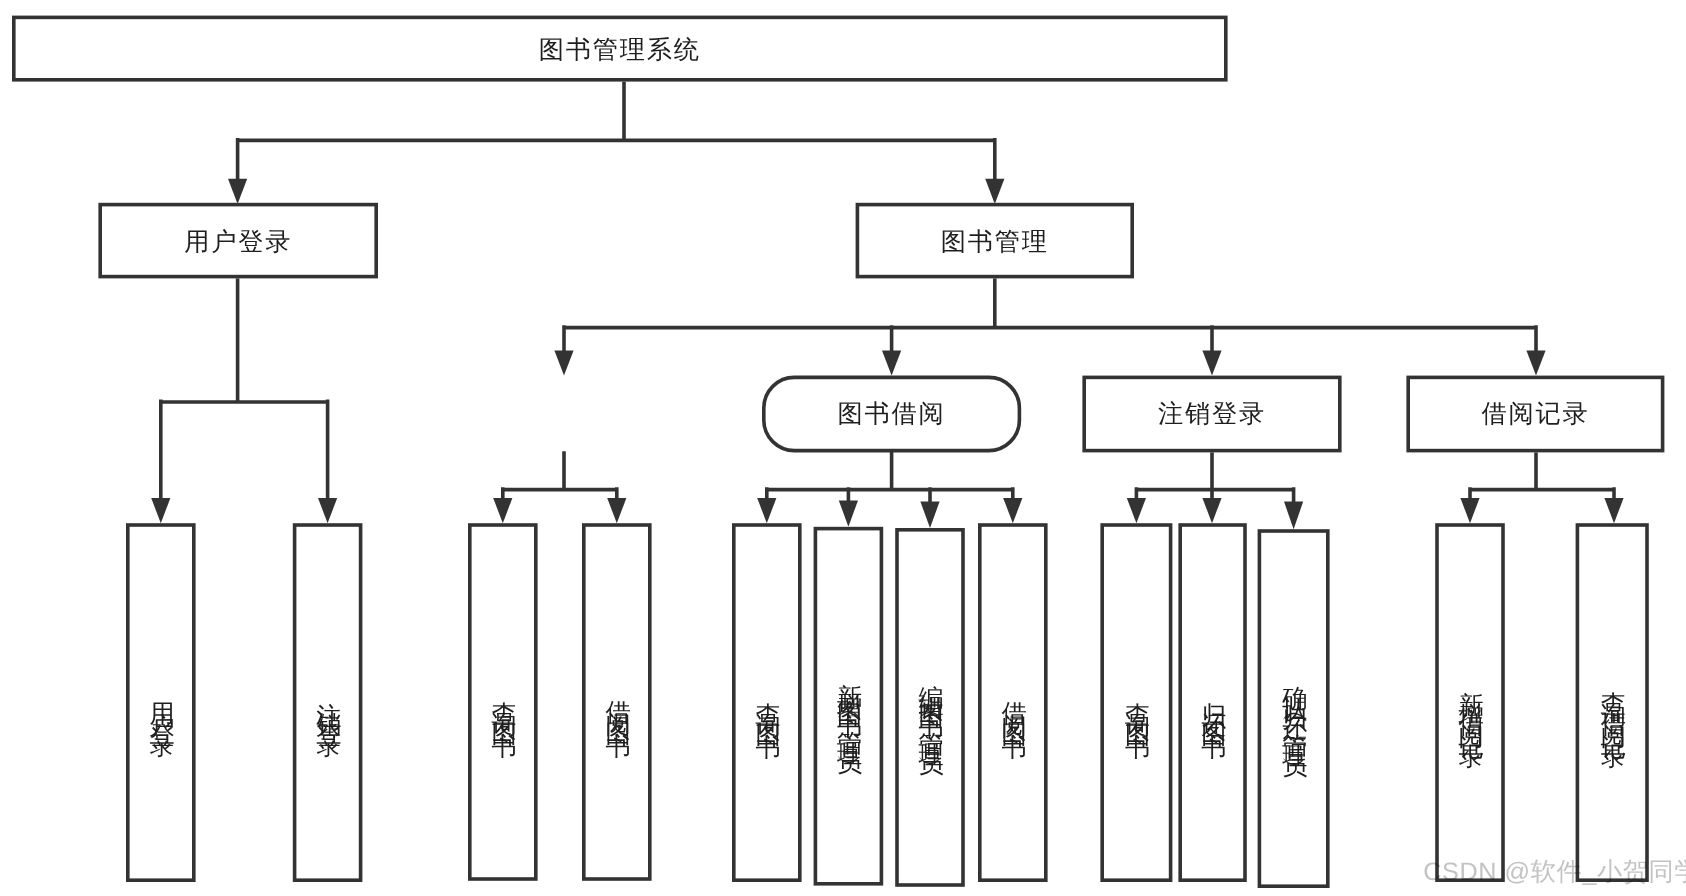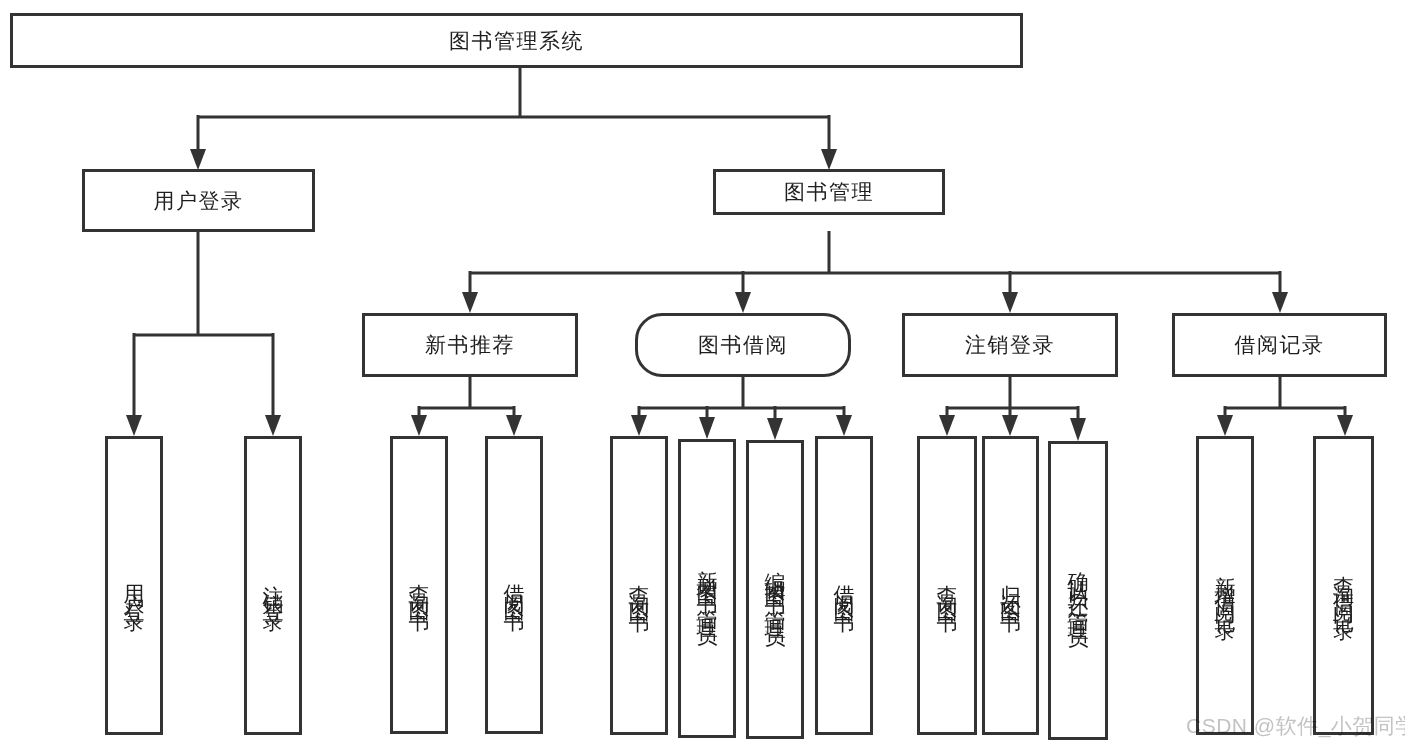--- a/index.html
+++ b/index.html
@@ -87,27 +87,24 @@
     </g>
   </svg>
 
   <div class="node" style="left:10px;top:13px;width:1013px;height:55px;">
     <span>图书管理系统</span>
   </div>
 
   <div class="node" style="left:82px;top:169px;width:233px;height:63px;">
     <span>用户登录</span>
   </div>
-  <div class="node" style="left:713px;top:169px;width:232px;height:46px;">
+  <div class="node" style="left:713px;top:169px;width:232px;height:63px;">
     <span>图书管理</span>
   </div>
 
-  <div class="node" style="left:362px;top:313px;width:216px;height:64px;">
-    <span>新书推荐</span>
-  </div>
   <div class="node" style="left:635px;top:313px;width:216px;height:64px;border-radius:27px;">
     <span>图书借阅</span>
   </div>
   <div class="node" style="left:902px;top:313px;width:216px;height:64px;">
     <span>注销登录</span>
   </div>
   <div class="node" style="left:1172px;top:313px;width:215px;height:64px;">
     <span>借阅记录</span>
   </div>
 

